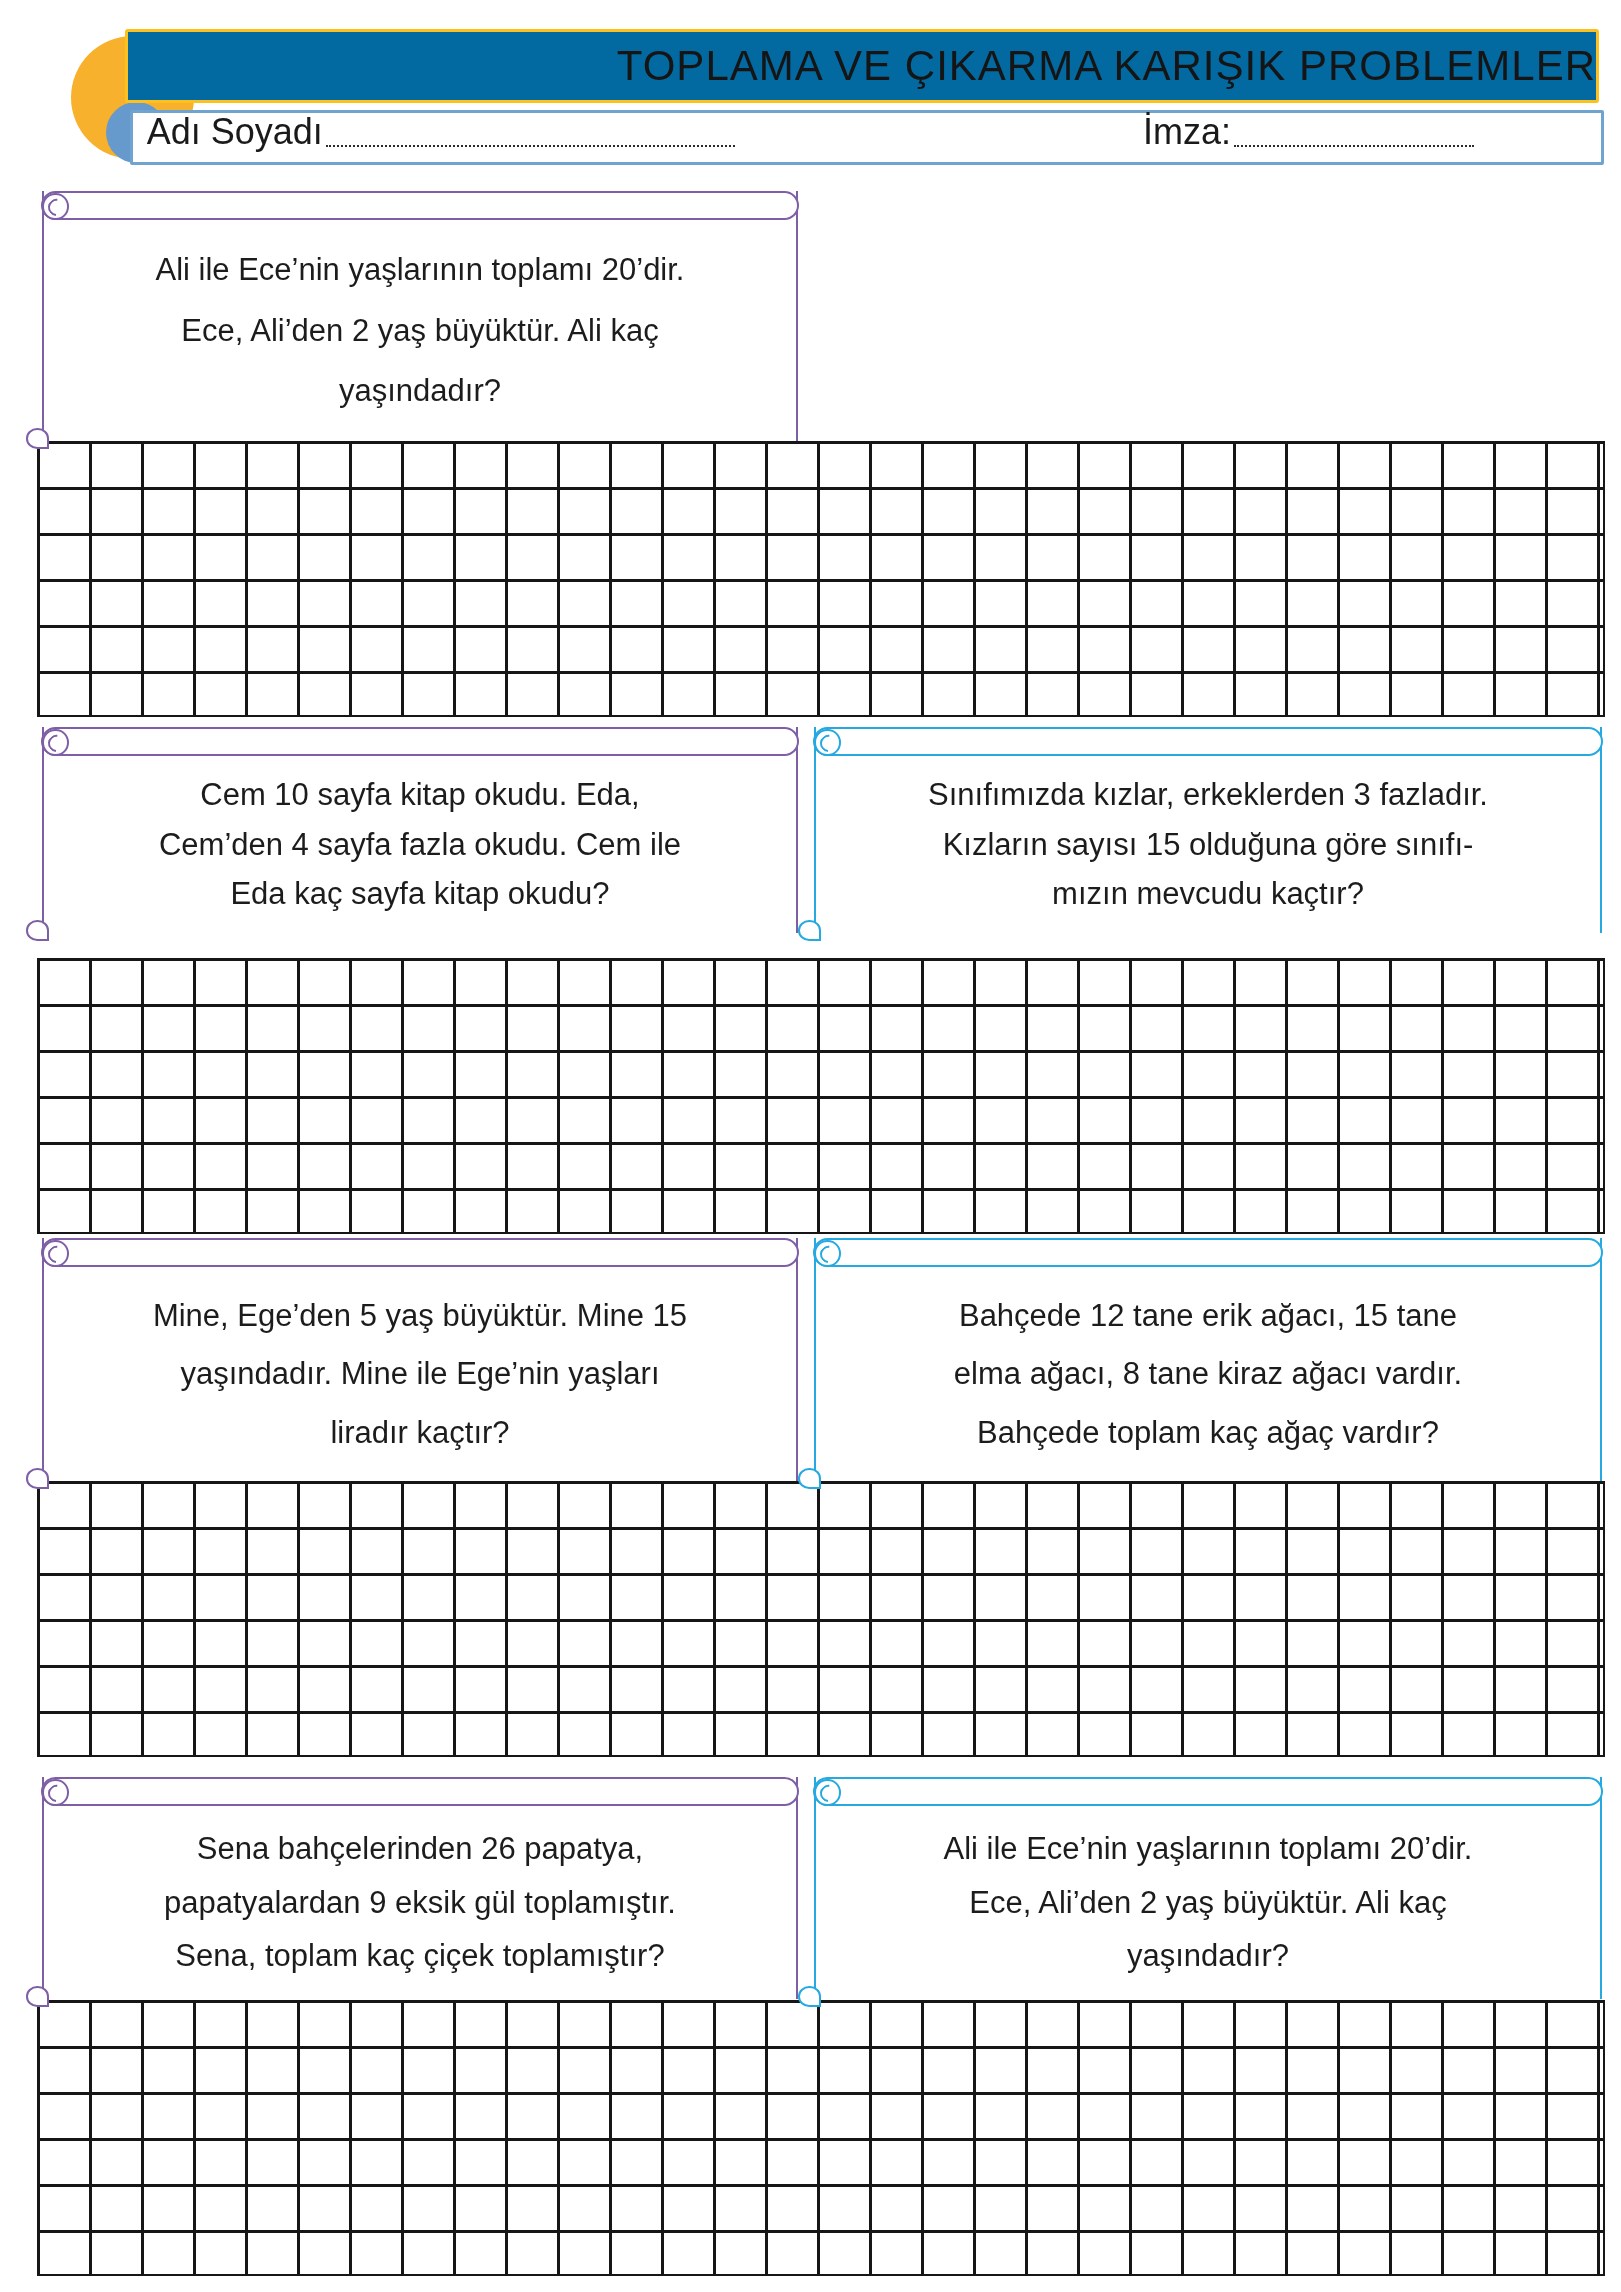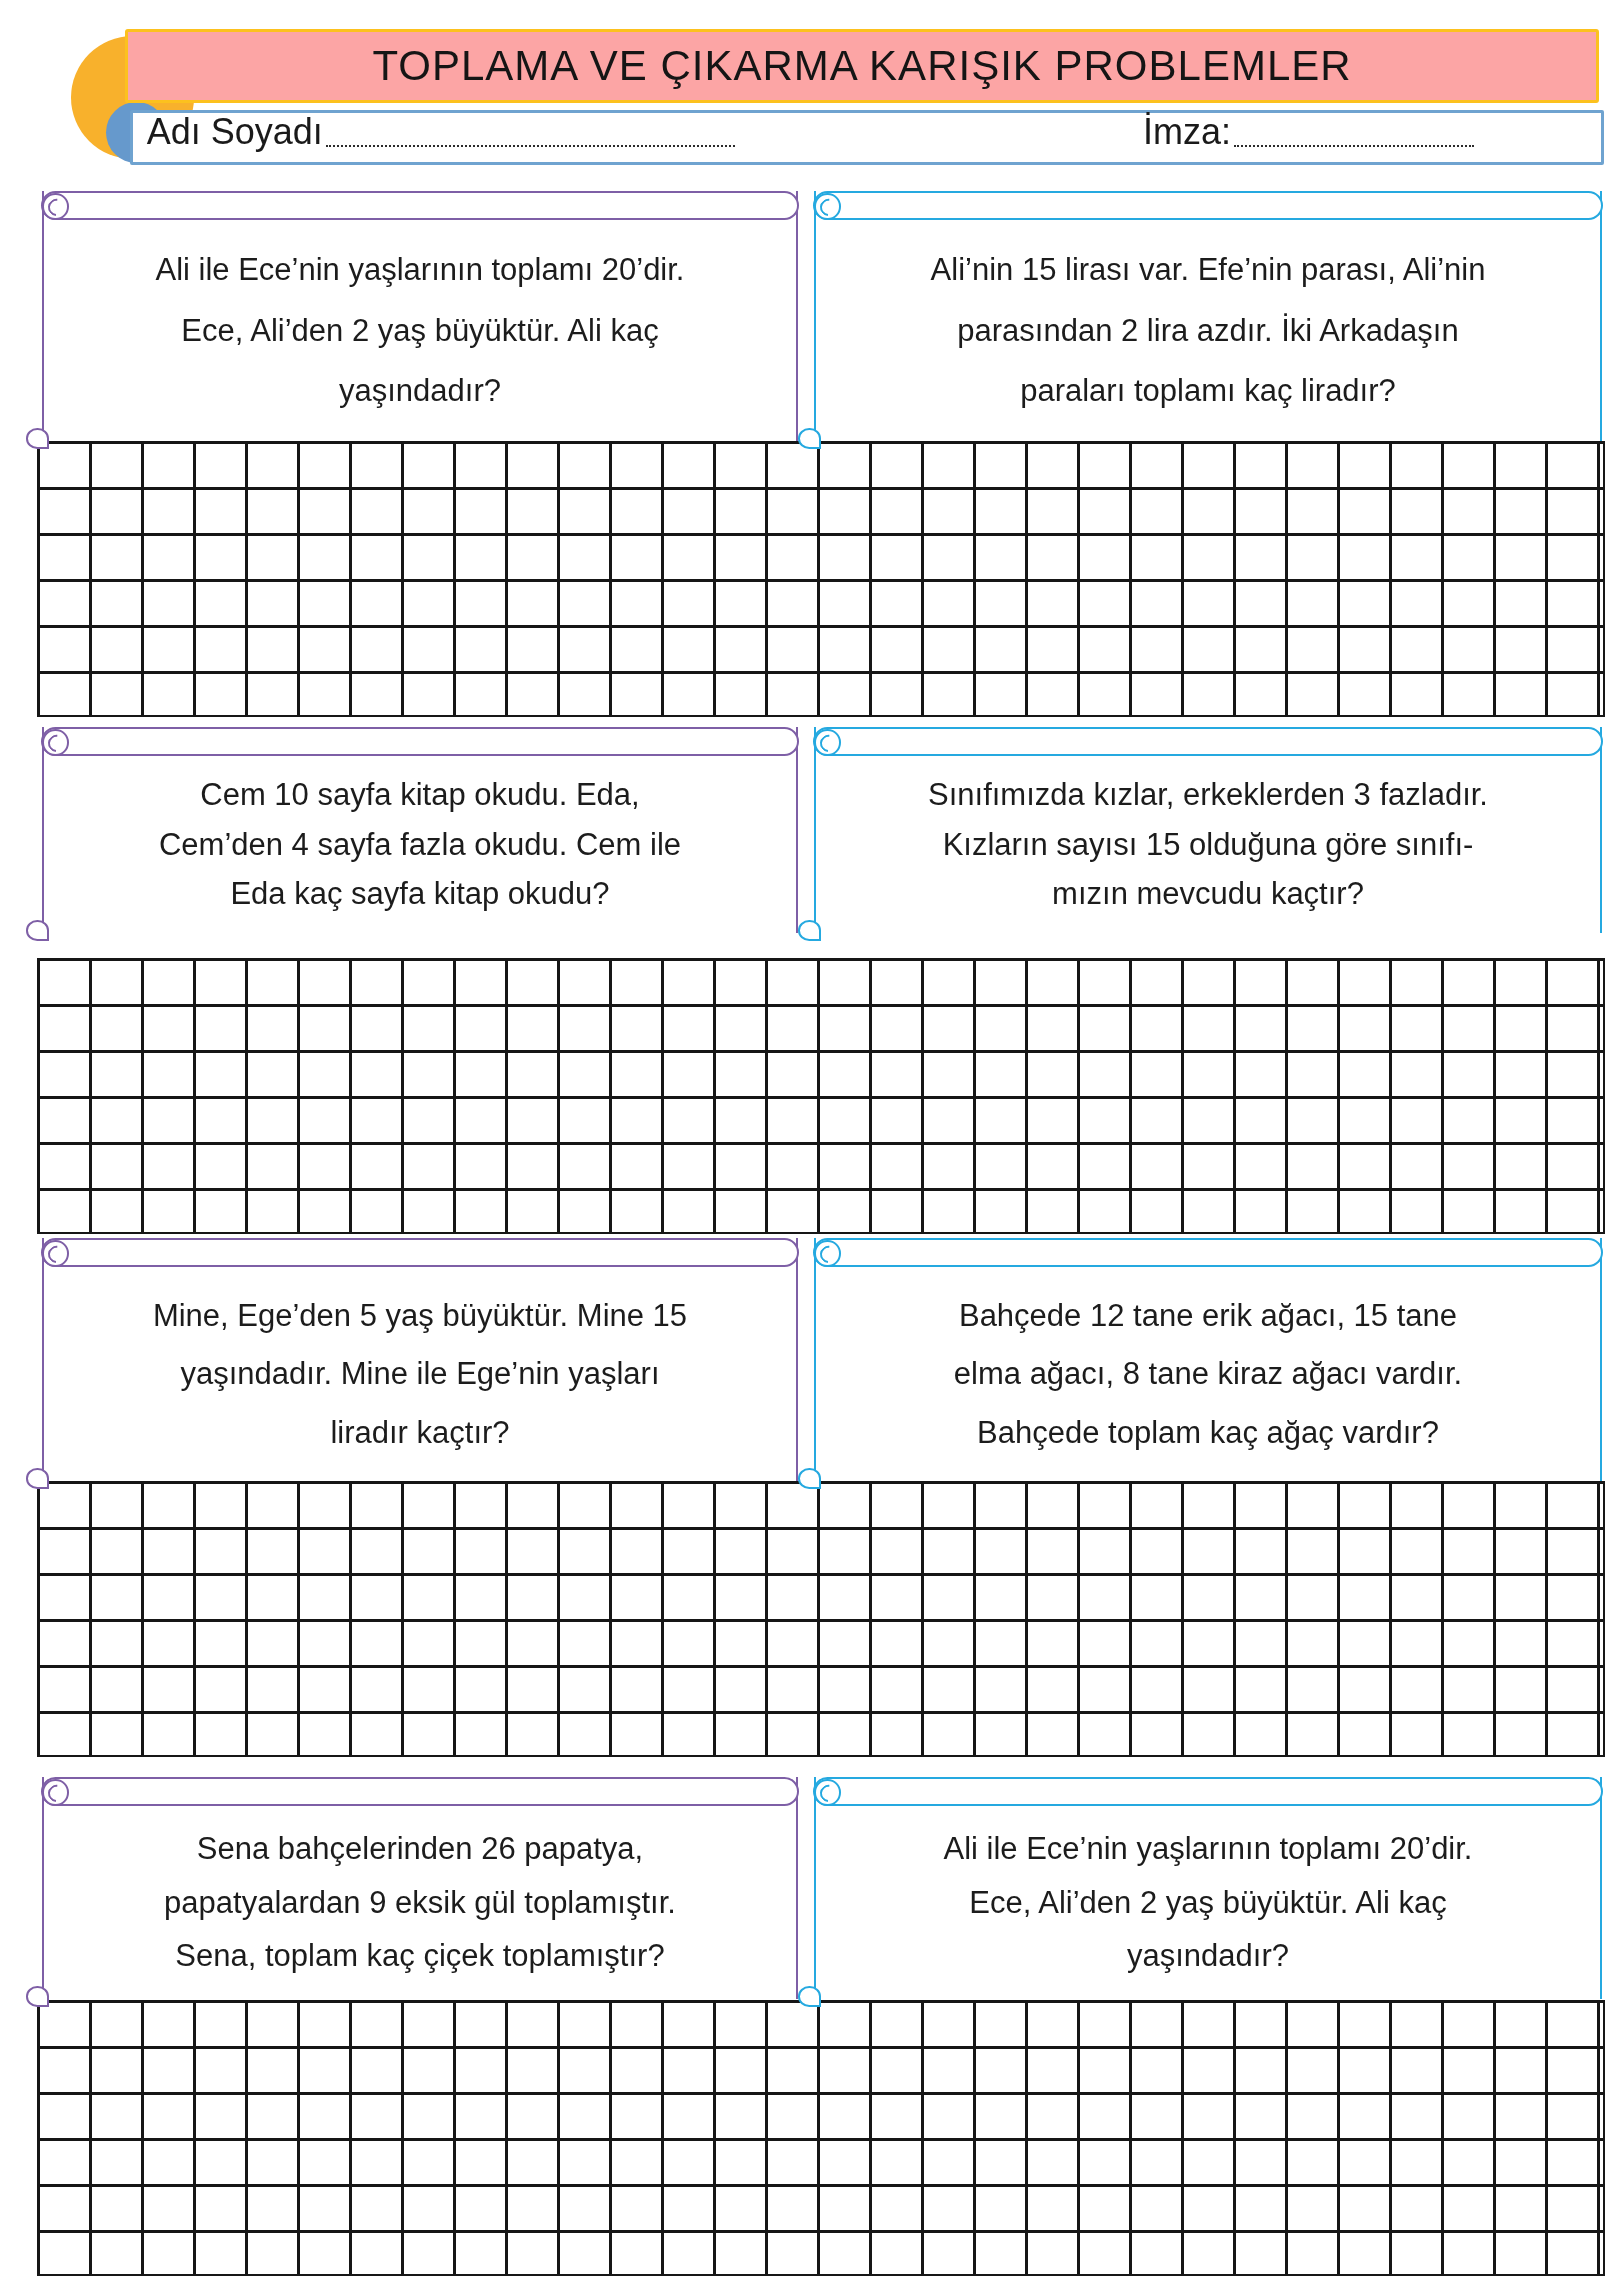--- a/index.html
+++ b/index.html
@@ -11,22 +11,22 @@
     background: #ffffff;
     overflow: hidden;
   }
   
   .circle { position: absolute; border-radius: 50%; }
   .circle.yellow { left: 71px; top: 36px; width: 123px; height: 123px; background: #f8b12c; z-index: 1; }
   .circle.blue   { left: 106px; top: 102px; width: 61px; height: 61px; background: #6699cc; z-index: 2; }
 
   .title-box {
     position: absolute; left: 125px; top: 29px; width: 1474px; height: 74px;
-    background: #fca5a5; border: 3.9px solid #fcc11e; border-radius: 2.9px; z-index: 3;
-    display: flex; align-items: center; justify-content: center;
+    background: #0369a1; border: 3.9px solid #fcc11e; border-radius: 2.9px; z-index: 3;
+    display: flex; align-items: center; justify-content: flex-end;
   }
   .title-box .t {
     font-size: 42px; letter-spacing: 1px; color: #151515; font-weight: 400;
   }
   .name-box {
     position: absolute; left: 130px; top: 110px; width: 1474px; height: 55px;
     background: #fff; border: 3.9px solid #6fa3d0; border-radius: 2px; z-index: 3;
   }
   .ngroup { position: absolute; bottom: 8.8px; display: flex; align-items: flex-end; }
   .ngroup.left  { left: 13.7px;  width: 588px; }
@@ -114,30 +114,20 @@
   <div class="sbox purple box-l s1">
     <div class="roller"></div>
     <div class="spiral"></div>
     <div class="curl"></div>
     <div class="ptext">
       <div class="pline">Ali ile Ece’nin yaşlarının toplamı 20’dir.</div>
       <div class="pline">Ece, Ali’den 2 yaş büyüktür. Ali kaç</div>
       <div class="pline">yaşındadır?</div>
     </div>
   </div>
-  <div class="sbox cyan box-r s1">
-    <div class="roller"></div>
-    <div class="spiral"></div>
-    <div class="curl"></div>
-    <div class="ptext">
-      <div class="pline">Ali’nin 15 lirası var. Efe’nin parası, Ali’nin</div>
-      <div class="pline">parasından 2 lira azdır. İki Arkadaşın</div>
-      <div class="pline">paraları toplamı kaç liradır?</div>
-    </div>
-  </div>
   <div class="agrid g1"></div>
 
   <div class="sbox purple box-l s2">
     <div class="roller"></div>
     <div class="spiral"></div>
     <div class="curl"></div>
     <div class="ptext">
       <div class="pline">Cem 10 sayfa kitap okudu. Eda,</div>
       <div class="pline">Cem’den 4 sayfa fazla okudu. Cem ile</div>
       <div class="pline">Eda kaç sayfa kitap okudu?</div>

